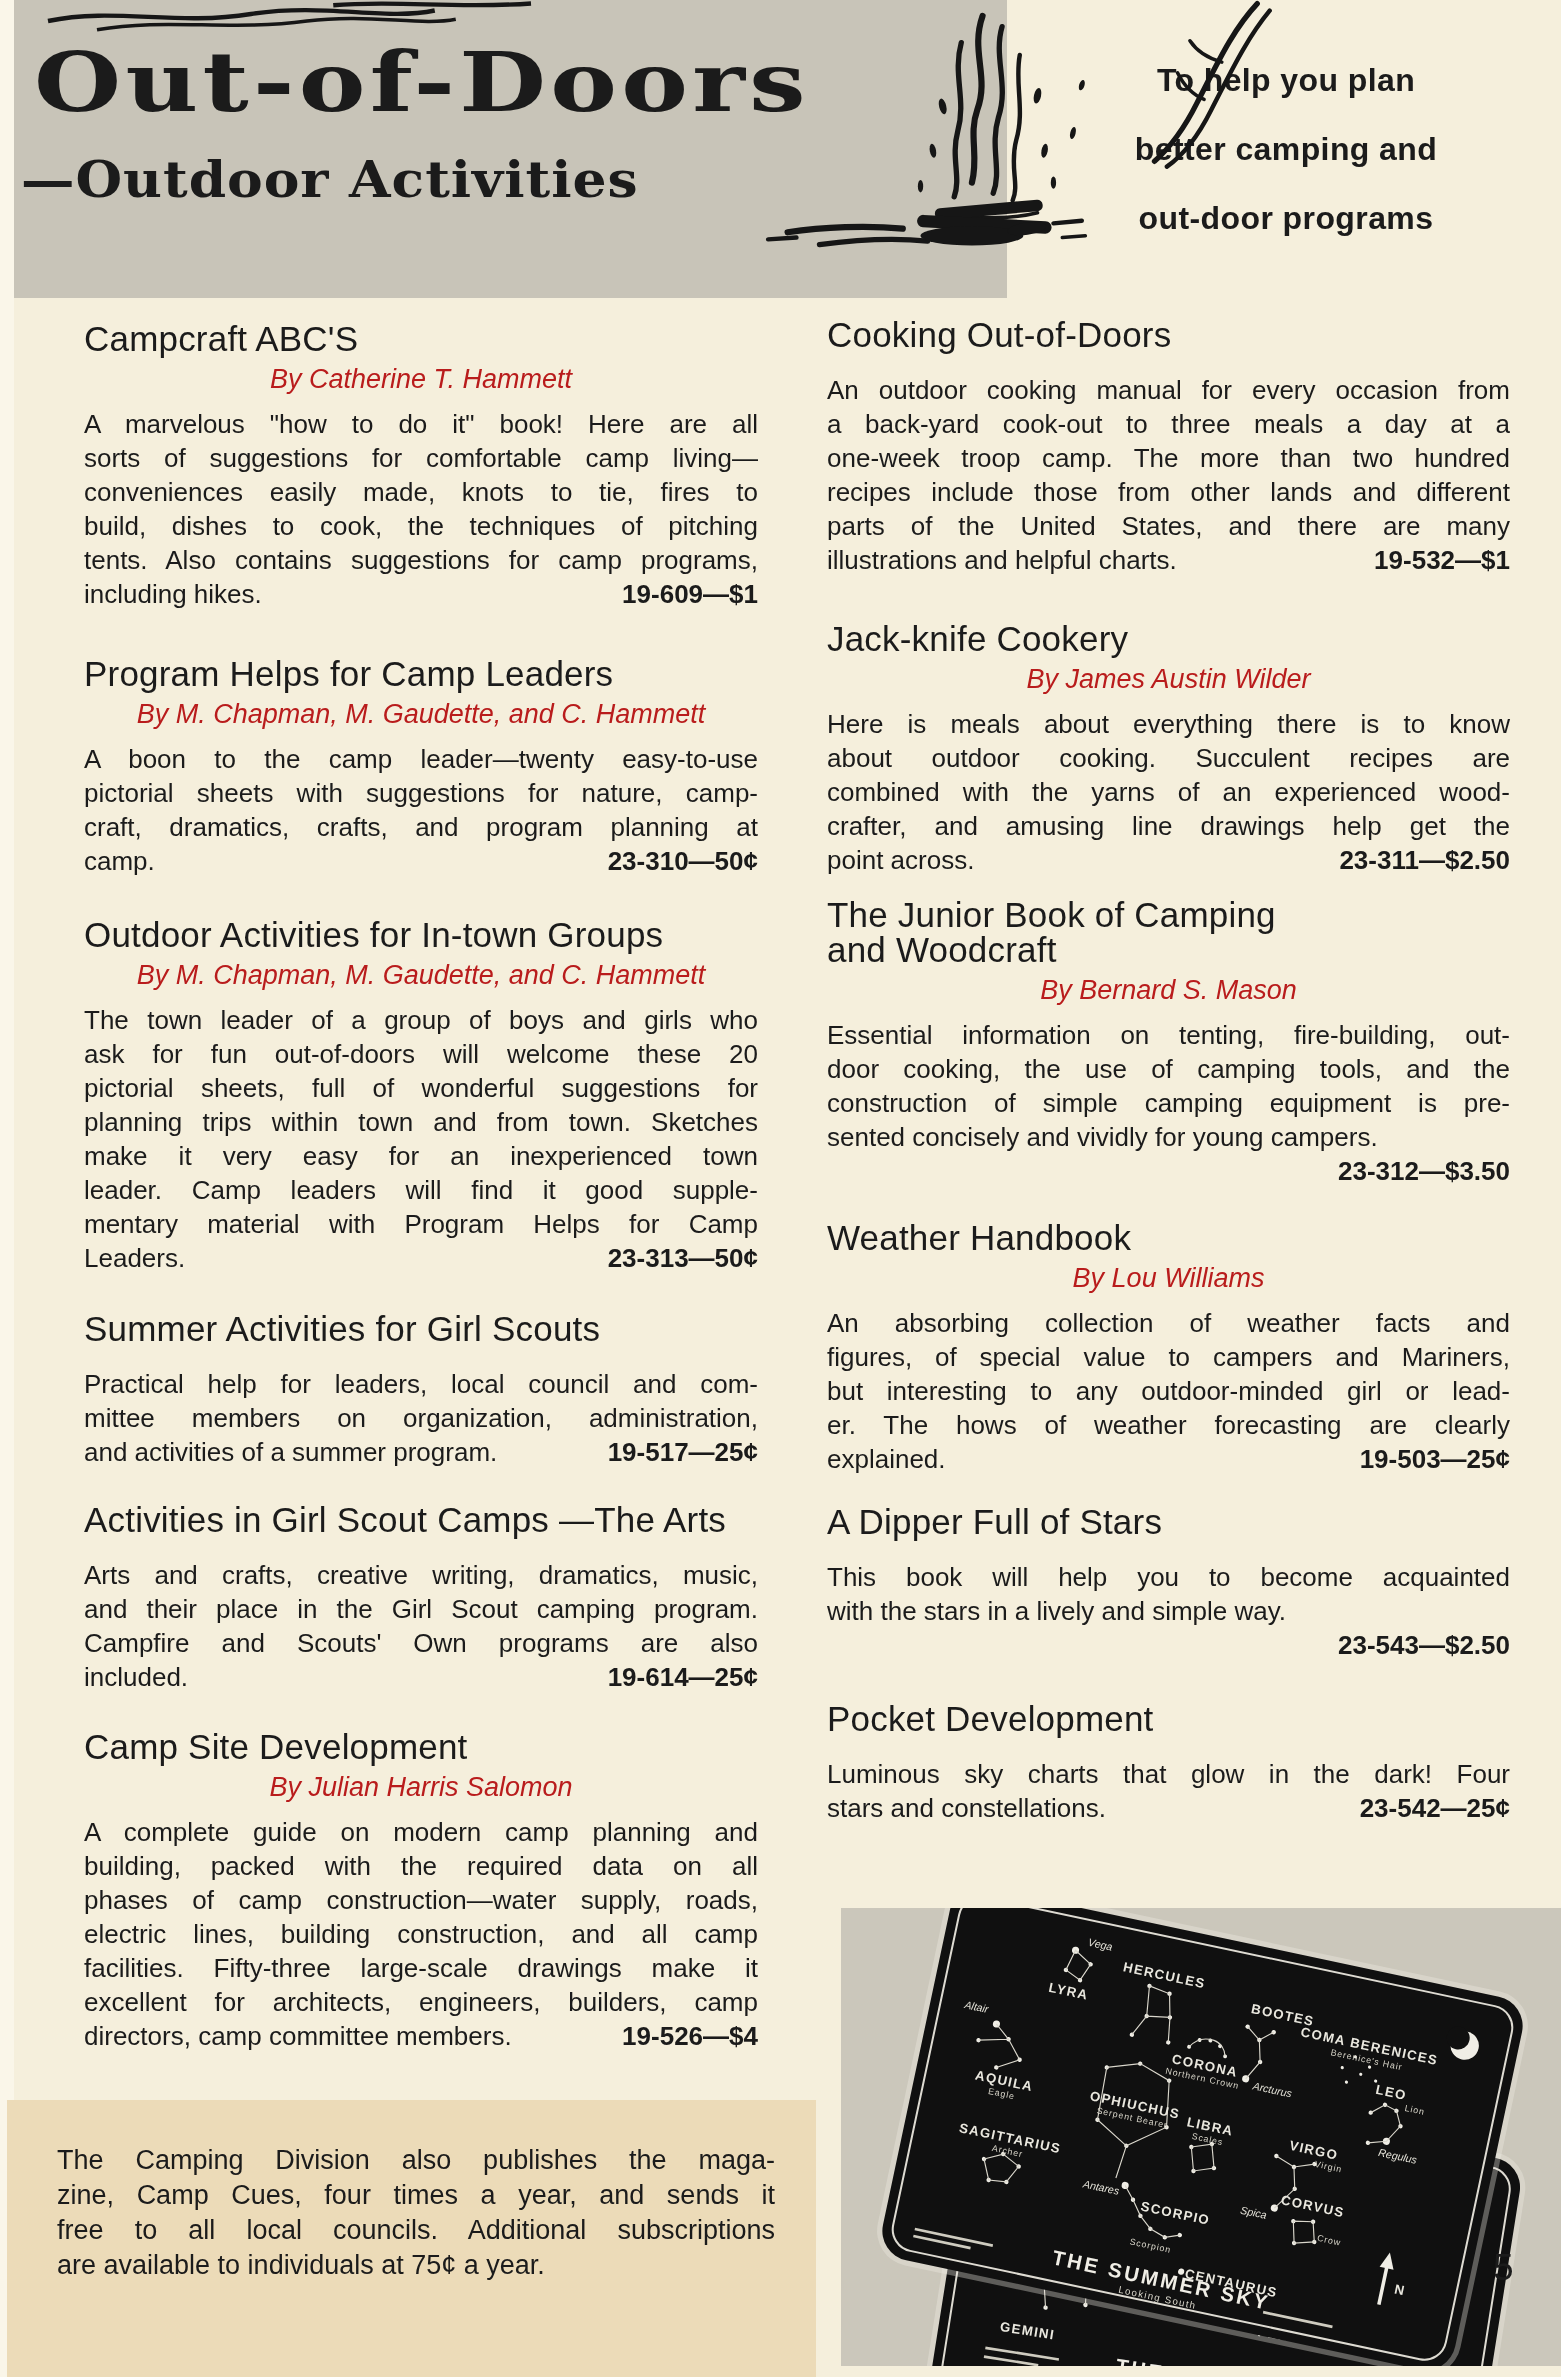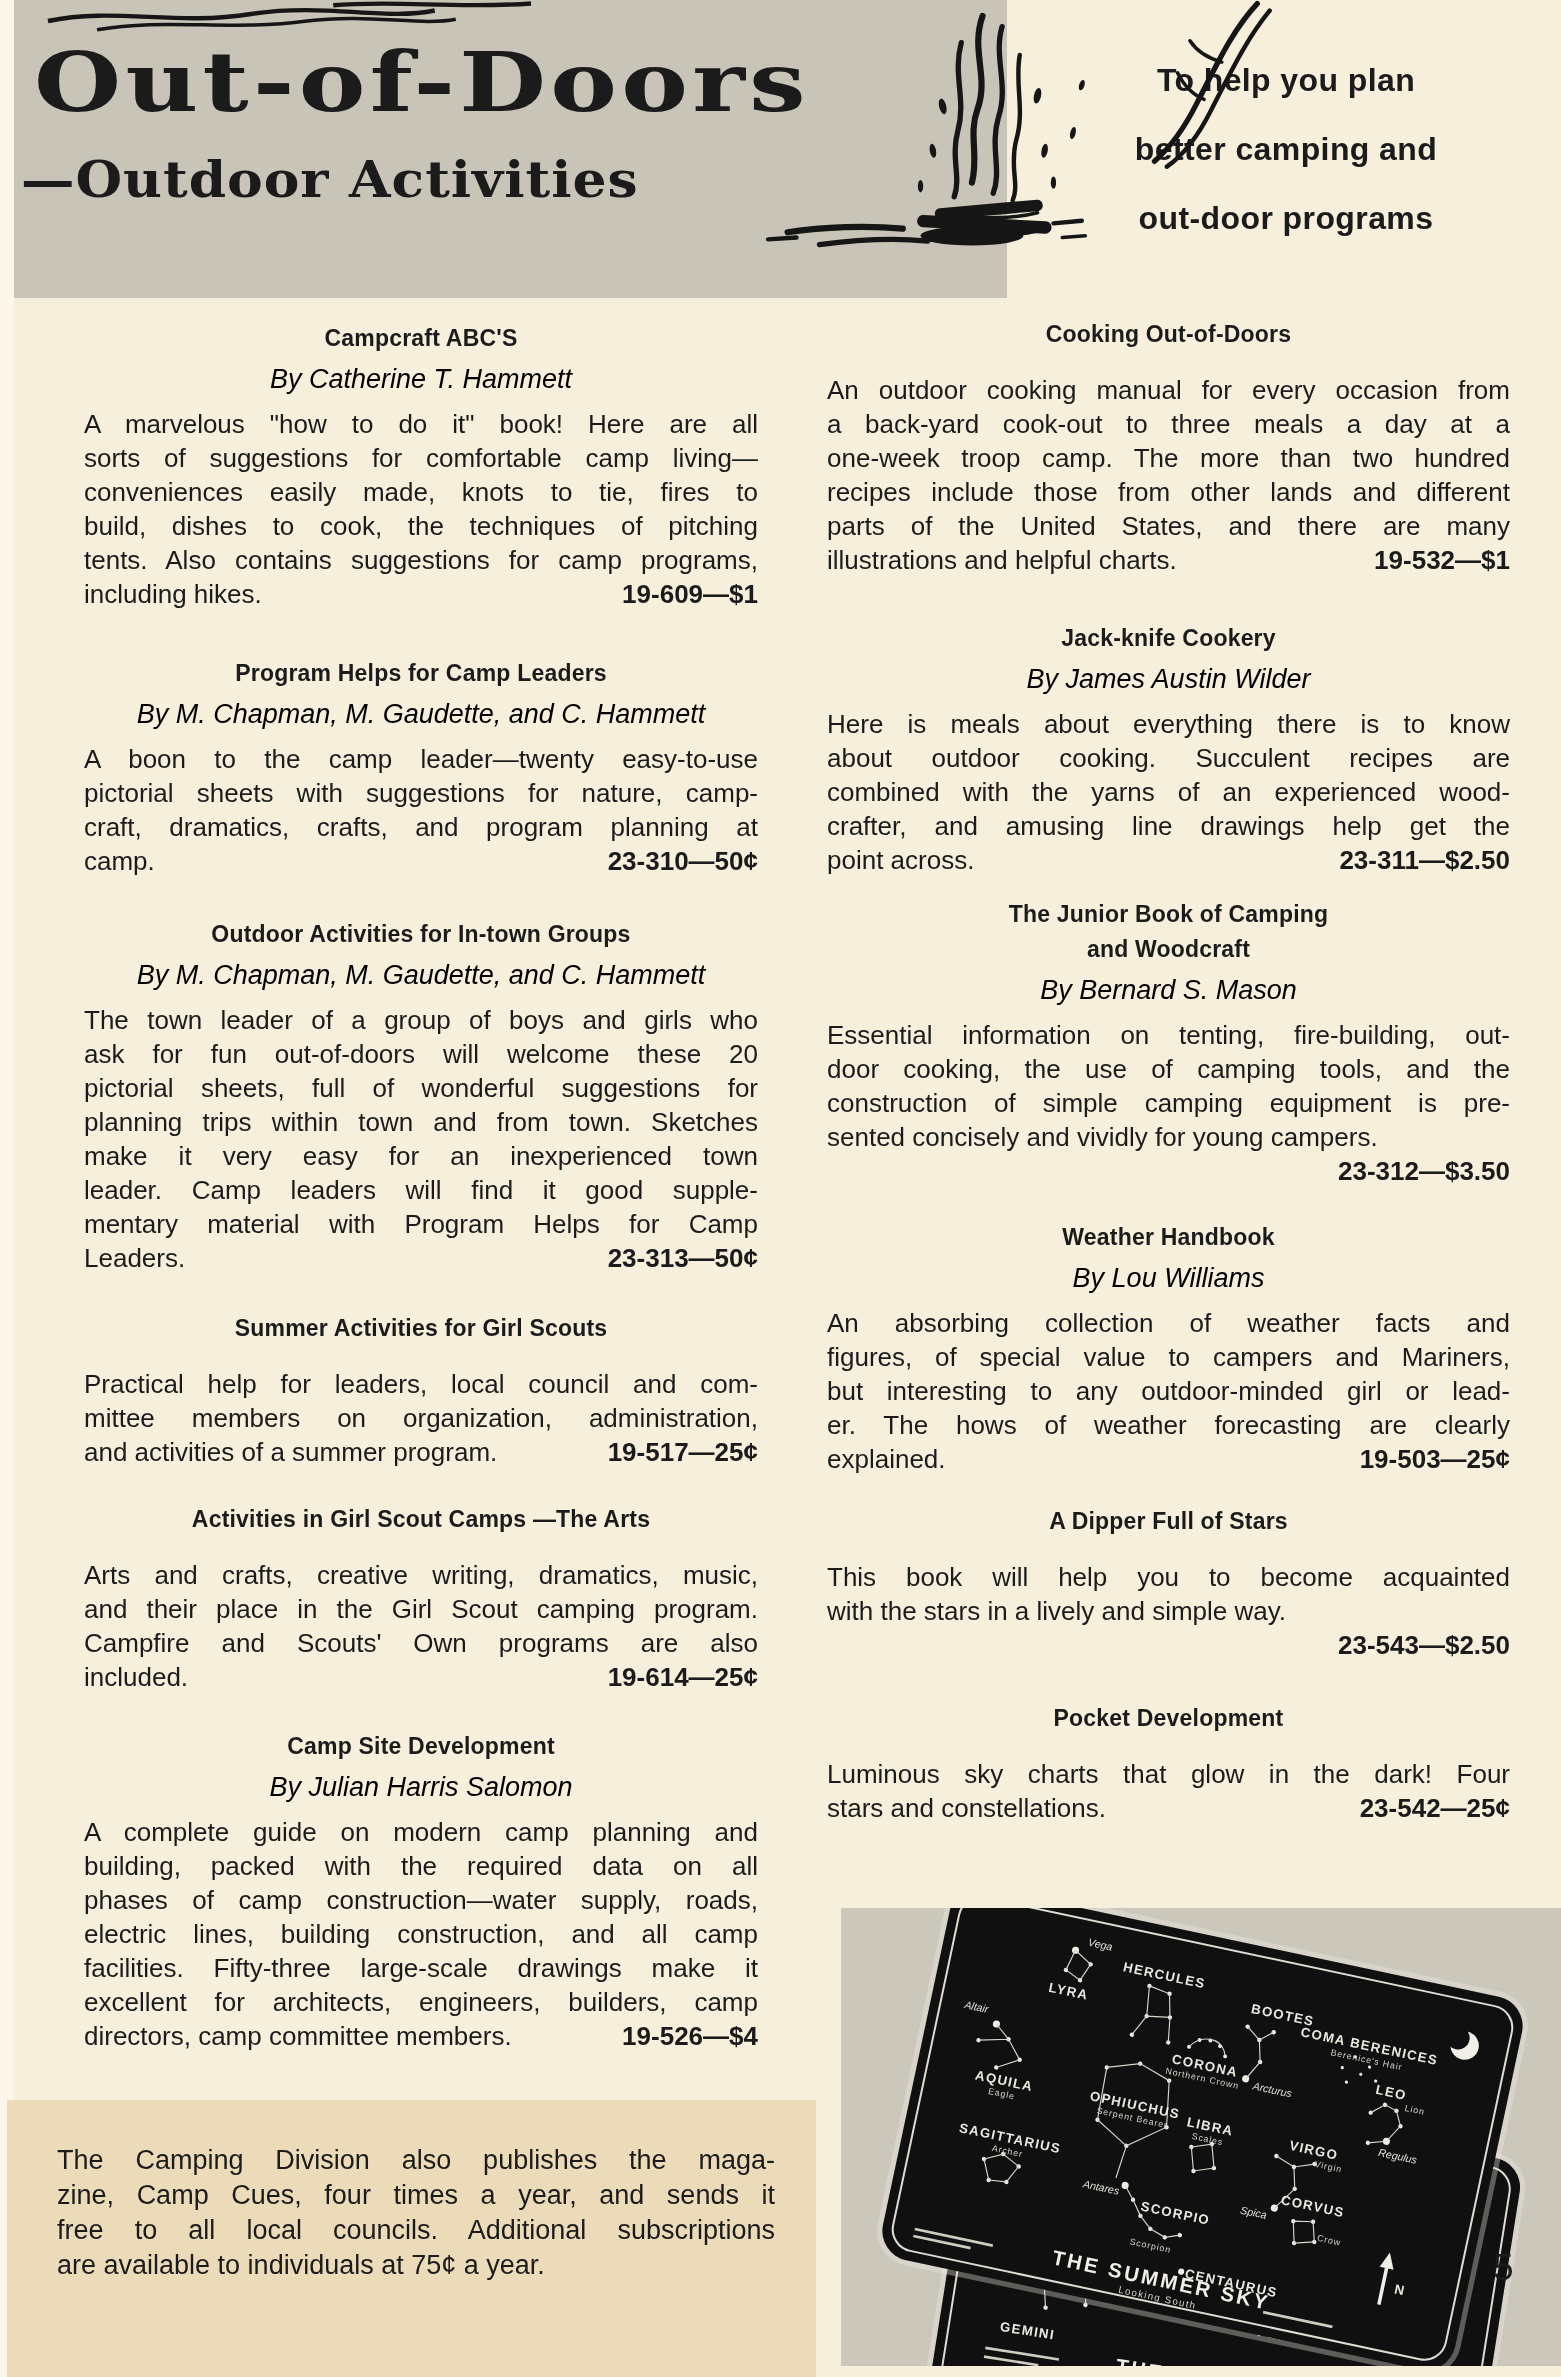--- a/index.html
+++ b/index.html
@@ -20,22 +20,22 @@
     position:absolute;left:7px;top:154px;
     font-family:"DejaVu Serif", serif;font-weight:bold;font-size:51px;line-height:1;
     letter-spacing:0.9px;transform:scaleX(1.05);transform-origin:left top;white-space:nowrap;
   }
   .branch-left{position:absolute;left:27px;top:0;width:497px;height:35px;}
   .campfire{position:absolute;left:761px;top:0;width:514px;height:266px;z-index:3;}
   .tagline{position:absolute;left:1011px;top:64px;width:550px;text-align:center;}
   .tagline div{font-size:32px;line-height:32px;margin-bottom:37px;font-weight:bold;letter-spacing:0.4px;}
   
   .section{position:absolute;}
-  .sec-title{font-size:23px;font-weight:bold;text-align:center;line-height:35px;letter-spacing:0.2px;}
-  .sec-byline{font-size:27px;font-style:italic;text-align:center;line-height:32px;margin-top:7px;color:#000000;}
+  .sec-title{font-size:35px;font-weight:normal;text-align:left;line-height:35px;letter-spacing:0.2px;}
+  .sec-byline{font-size:27px;font-style:italic;text-align:center;line-height:32px;margin-top:7px;color:#b91c1c;}
   .sec-body{margin-top:12.4px;}
   .sec-body.nobyl{margin-top:21px;}
   .bline{font-size:26px;line-height:34px;}
   .just{text-align:justify;text-align-last:justify;text-justify:inter-word;}
   .natural{text-align:left;}
   .flexline{display:flex;justify-content:space-between;align-items:baseline;}
   .price{font-weight:bold;white-space:nowrap;}
   .price-center{text-align:right;}
   .it{}
   

